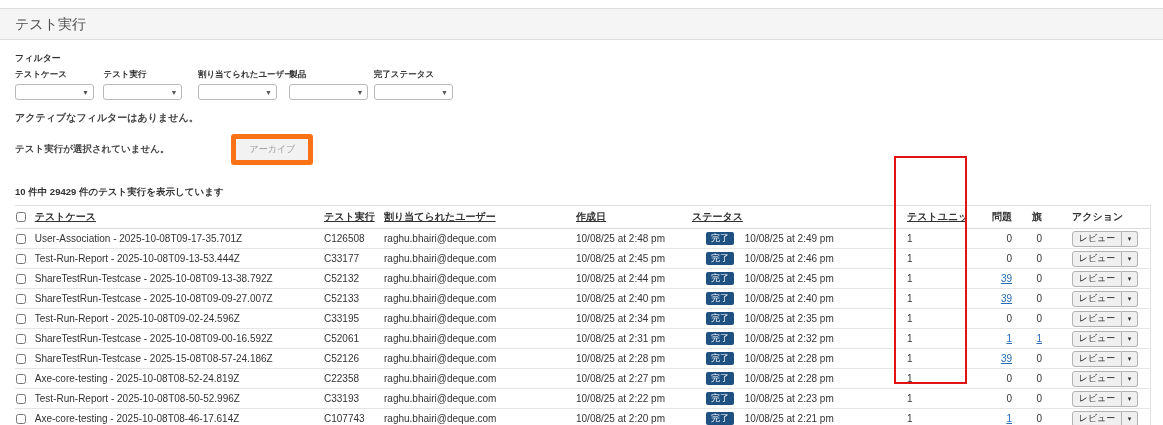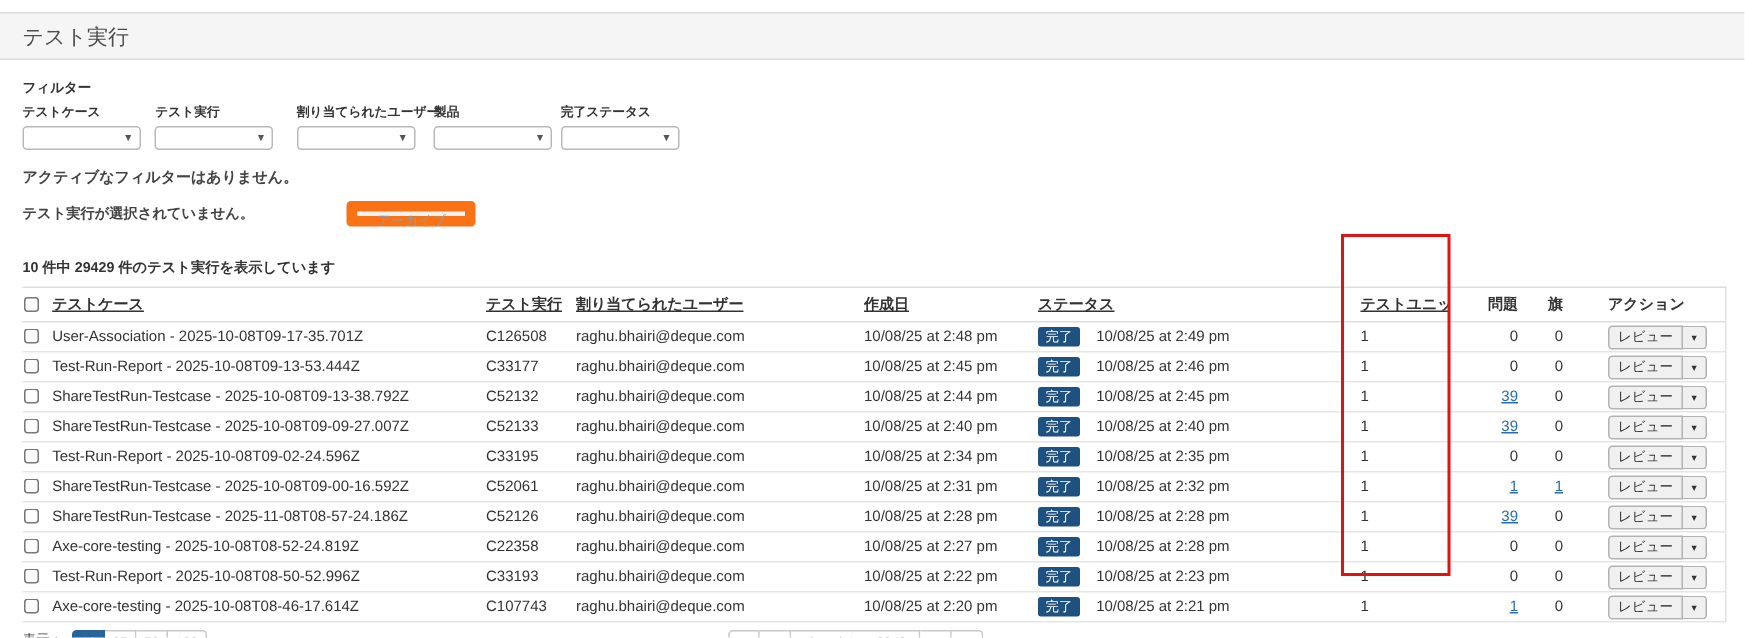--- a/index.html
+++ b/index.html
@@ -21,37 +21,37 @@
   .filters-label{font-size:9px;font-weight:700;color:#333;}
   .filter-row{margin-top:4px;white-space:nowrap;}
   .filter-item{display:inline-block;vertical-align:top;}
   .fi-1{width:84px}.fi-2{width:90px}.fi-3{width:87px}.fi-4{width:86px}.fi-5{width:80px}
   .filter-label{font-size:8.5px;font-weight:700;color:#333;white-space:nowrap;margin-bottom:3px;}
   .select{position:relative;width:79px;height:16px;background:#fff;border:1px solid #b9b9b9;
     border-radius:3px;cursor:pointer;}
   .select .caret{position:absolute;right:4px;top:4px;font-size:7px;color:#555;line-height:8px;}
   .no-active{margin-top:11px;font-size:10px;font-weight:700;color:#444;}
   .select-archive-row{margin-top:9px;font-size:9.5px;font-weight:600;color:#444;display:flex;align-items:center;}
-  .archive-btn{margin-left:62px;height:17px;padding:0 13px;font-size:9px;color:#999;
-    background:#f2f2f2;border:7px solid #f97316;border-radius:3px;
+  .archive-btn{margin-left:62px;height:31px;padding:0 13px;font-size:9px;color:#999;
+    background:#f2f2f2;border:5px solid #f97316;border-radius:3px;
     font-family:"Liberation Sans","DejaVu Sans",sans-serif;}
   .showing{margin-top:21px;font-size:9.5px;font-weight:700;color:#333;}
   
   table{margin-top:6px;width:1135px;table-layout:fixed;border-collapse:collapse;
     border-top:1px solid var(--border-gray);border-right:1px solid #e2e2e2;}
   th,td{font-size:10px;text-align:left;font-weight:400;overflow:hidden;white-space:nowrap;}
   thead th{height:23px;border-bottom:1px solid var(--border-gray);font-weight:700;color:#333;vertical-align:middle;}
   tbody td{height:20px;border-bottom:1px solid #e5e5e5;vertical-align:middle;color:#333;}
   .sortable{text-decoration:underline;cursor:pointer;}
   th.c7,td.c7,th.c8,td.c8{text-align:right;padding-right:2px;}
   td.c1,th.c1{padding-left:1px;}
   input[type=checkbox]{width:10px;height:10px;vertical-align:middle;margin:0;}
   .tc-label{margin-left:6px;vertical-align:middle;}
   td.c6,th.c6{padding-left:10px;}
-  .badge{display:inline-block;background:var(--badge-blue);color:#fff;
+  .badge{display:inline-block;margin-left:14px;background:var(--badge-blue);color:#fff;
     font-size:9px;line-height:13px;padding:0 5px;border-radius:2px;vertical-align:middle;}
   .completed-date{margin-left:8px;vertical-align:middle;}
   .num-link{color:var(--link-blue);text-decoration:underline;cursor:pointer;}
   .review-btn{display:inline-flex;margin-left:28px;height:16px;}
   .rb-main{width:50px;height:16px;font-size:9px;color:#333;background:#f0f0f0;
     border:1px solid #b3b3b3;border-radius:3px 0 0 3px;cursor:pointer;
     font-family:"Liberation Sans","DejaVu Sans",sans-serif;}
   .rb-caret{width:16px;height:16px;font-size:7px;color:#333;background:#f0f0f0;
     border:1px solid #b3b3b3;border-left:none;border-radius:0 3px 3px 0;cursor:pointer;padding:0;}
   
@@ -292,21 +292,21 @@
       <span class="review-btn">
         <button class="rb-main">レビュー</button>
         <button class="rb-caret"><span>▾</span></button>
       </span>
     </td>
   </tr>
 
   <tr>
     <td class="c1">
       <input type="checkbox" style="">
-      <span class="tc-label">ShareTestRun-Testcase - 2025-11-08T08-57-24.186Z</span>
+      <span class="tc-label">ShareTestRun-Testcase - 2025-15-08T08-57-24.186Z</span>
     </td>
     <td class="c2">C52126</td>
     <td class="c3">raghu.bhairi@deque.com</td>
     <td class="c4">10/08/25 at 2:28 pm</td>
     <td class="c5">
       <span class="badge">完了</span>
       <span class="completed-date">10/08/25 at 2:28 pm</span>
     </td>
     <td class="c6">1</td>
     <td class="c7"><span class="num-link">39</span></td>

